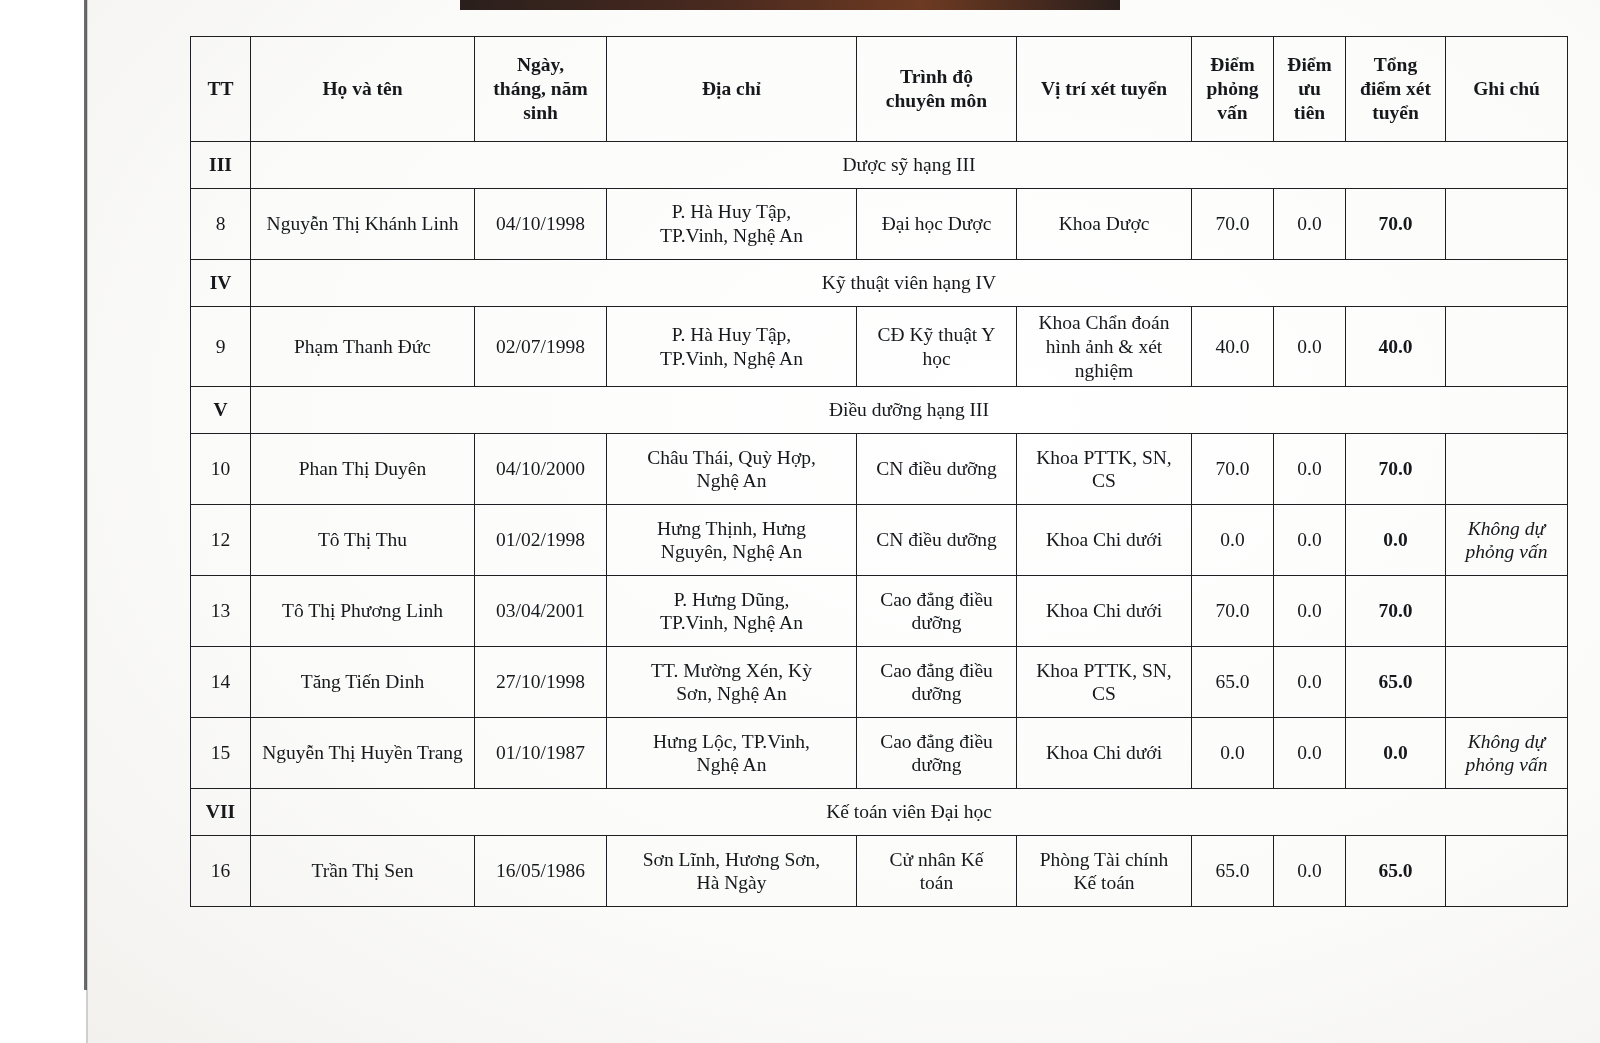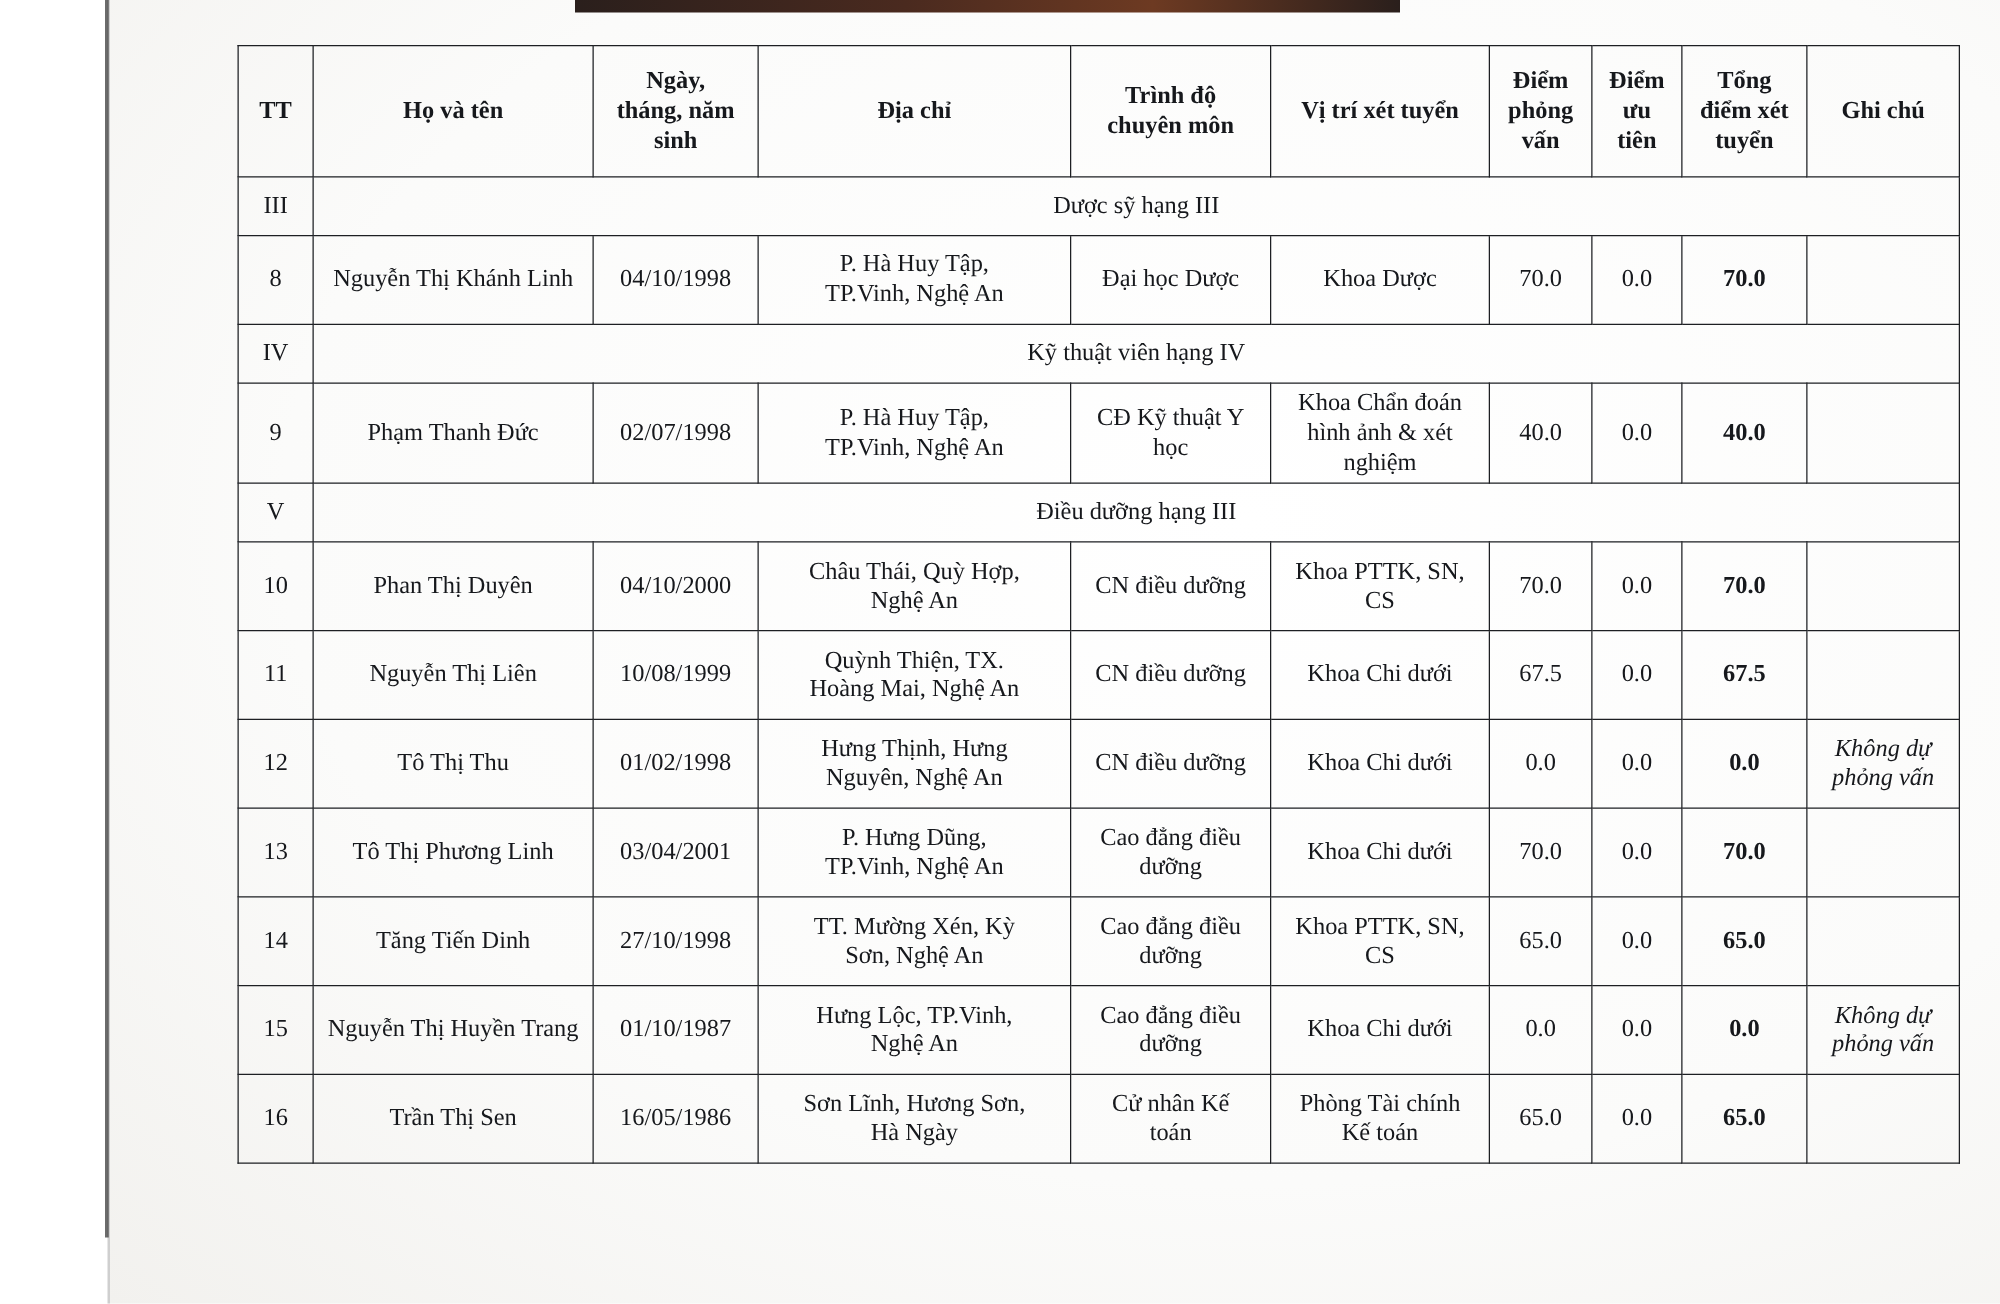--- a/index.html
+++ b/index.html
@@ -84,21 +84,21 @@
   col.c-pv      { width: 82px; }
   col.c-ut      { width: 72px; }
   col.c-total   { width: 100px; }
   col.c-note    { width: 122px; }
 
   td.name, td.note {
     text-align: left;
     padding-left: 10px;
   }
   td.group-num {
-    font-weight: normal;
+    font-weight: bold;
     text-align: center;
     font-size: 19.5px;
   }
   td.group-label {
     font-weight: normal;
     text-align: left;
     padding-left: 10px;
     font-size: 19.5px;
     height: 38px;
   }
@@ -240,39 +240,20 @@
           <td>
             <div>Khoa PTTK, SN,</div>
             <div>CS</div>
           </td>
           <td>70.0</td>
           <td>0.0</td>
           <td class="total">70.0</td>
           <td class="note"></td>
         </tr>
         <tr class="data">
-          <td>11</td>
-          <td class="name">Nguyễn Thị Liên</td>
-          <td>10/08/1999</td>
-          <td>
-            <div>Quỳnh Thiện, TX.</div>
-            <div>Hoàng Mai, Nghệ An</div>
-          </td>
-          <td>
-            <div>CN điều dưỡng</div>
-          </td>
-          <td>
-            <div>Khoa Chi dưới</div>
-          </td>
-          <td>67.5</td>
-          <td>0.0</td>
-          <td class="total">67.5</td>
-          <td class="note"></td>
-        </tr>
-        <tr class="data">
           <td>12</td>
           <td class="name">Tô Thị Thu</td>
           <td>01/02/1998</td>
           <td>
             <div>Hưng Thịnh, Hưng</div>
             <div>Nguyên, Nghệ An</div>
           </td>
           <td>
             <div>CN điều dưỡng</div>
           </td>
@@ -346,20 +327,24 @@
           </td>
           <td>0.0</td>
           <td>0.0</td>
           <td class="total">0.0</td>
           <td class="note">
             <div>Không dự</div>
             <div>phỏng vấn</div>
           </td>
         </tr>
 
+        <tr>
+          <td class="group-num">VII</td>
+          <td class="group-label" colspan="9">Kế toán viên Đại học</td>
+        </tr>
         <tr class="data">
           <td>16</td>
           <td class="name">Trần Thị Sen</td>
           <td>16/05/1986</td>
           <td>
             <div>Sơn Lĩnh, Hương Sơn,</div>
             <div>Hà Ngày</div>
           </td>
           <td>
             <div>Cử nhân Kế</div>

